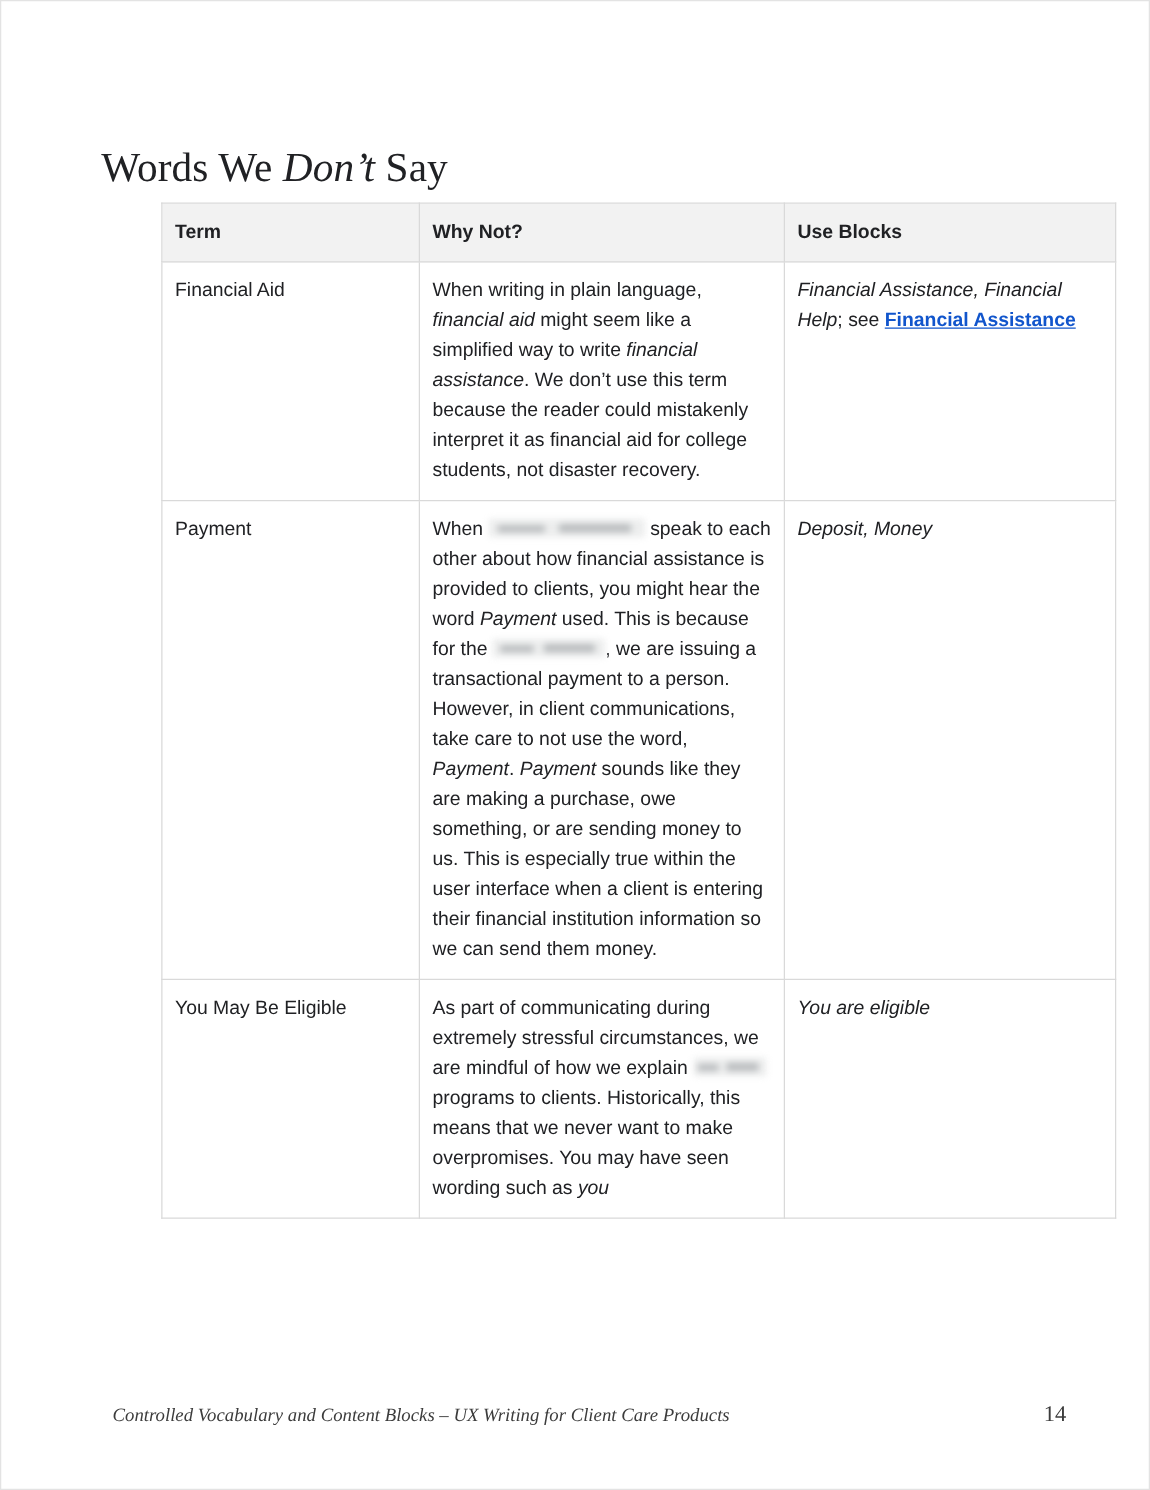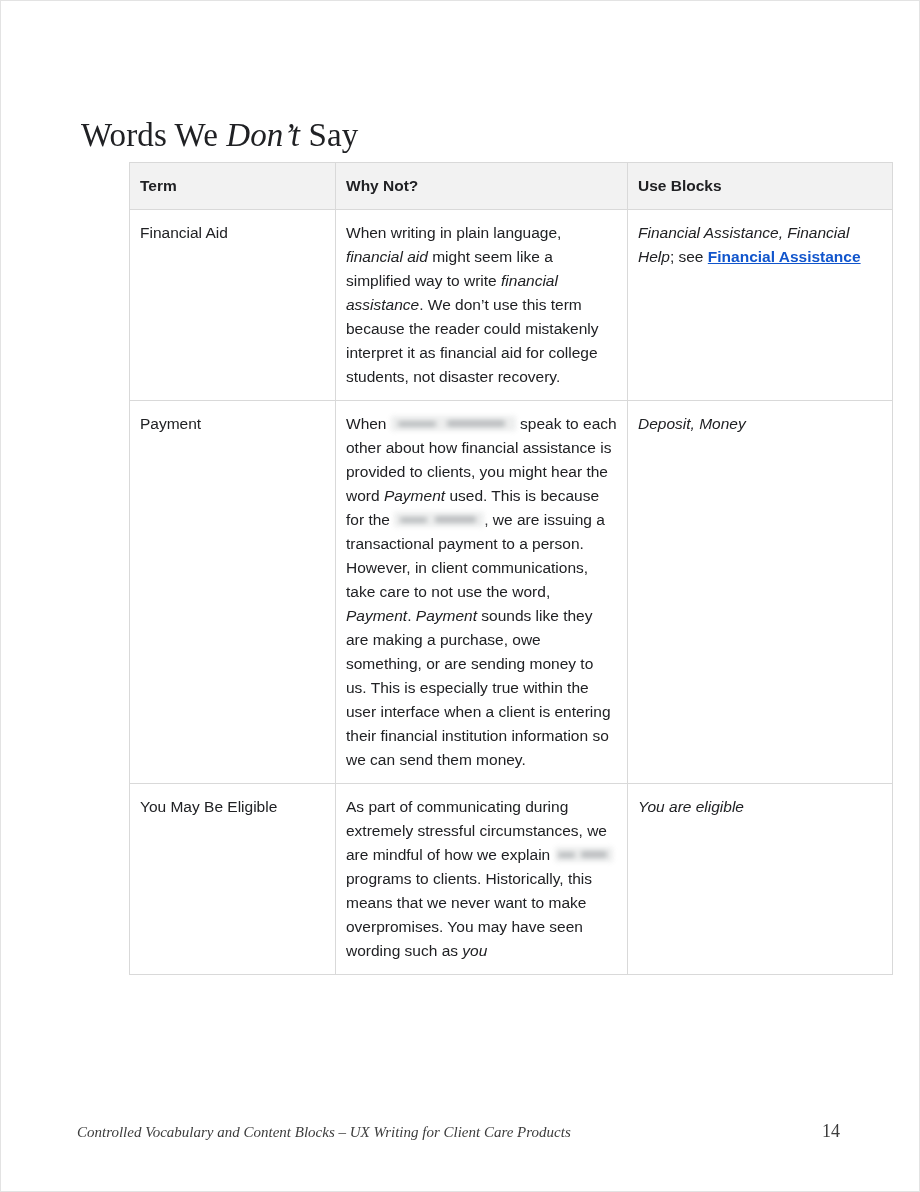--- a/index.html
+++ b/index.html
@@ -121,21 +121,21 @@
     top: 28%;
     width: 46%;
     height: 44%;
   }
   .redact.w-long  { width: 125px; }
   .redact.w-mid   { width: 90px; }
   .redact.w-tiny  { width: 58px; }
 
   .footer {
     position: absolute;
-    left: 76px;
+    left: 89px;
     top: 1120px;
     width: 763px;
     display: flex;
     justify-content: space-between;
     align-items: baseline;
     font-family: "Liberation Serif", serif;
     font-size: 15px;
     color: #3c3c3c;
   }
   .footer .footer-text {

